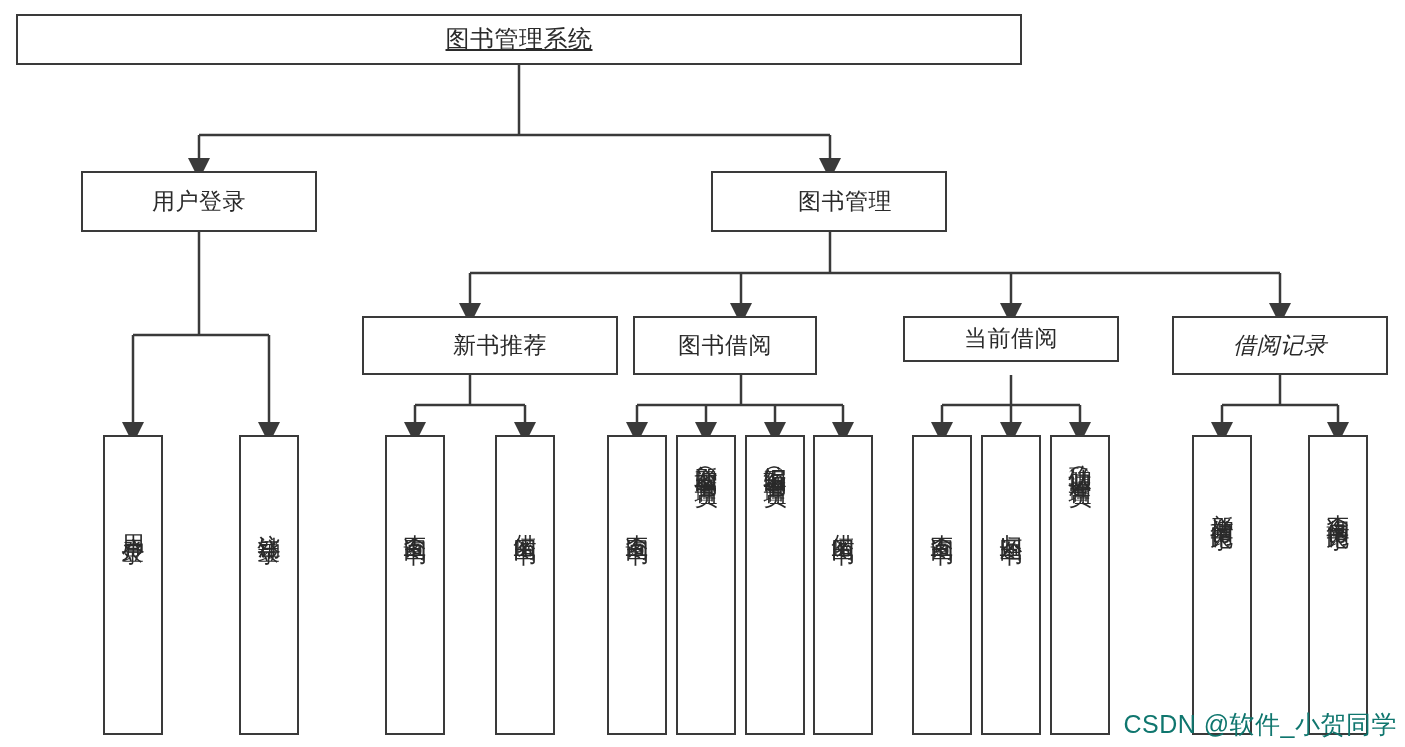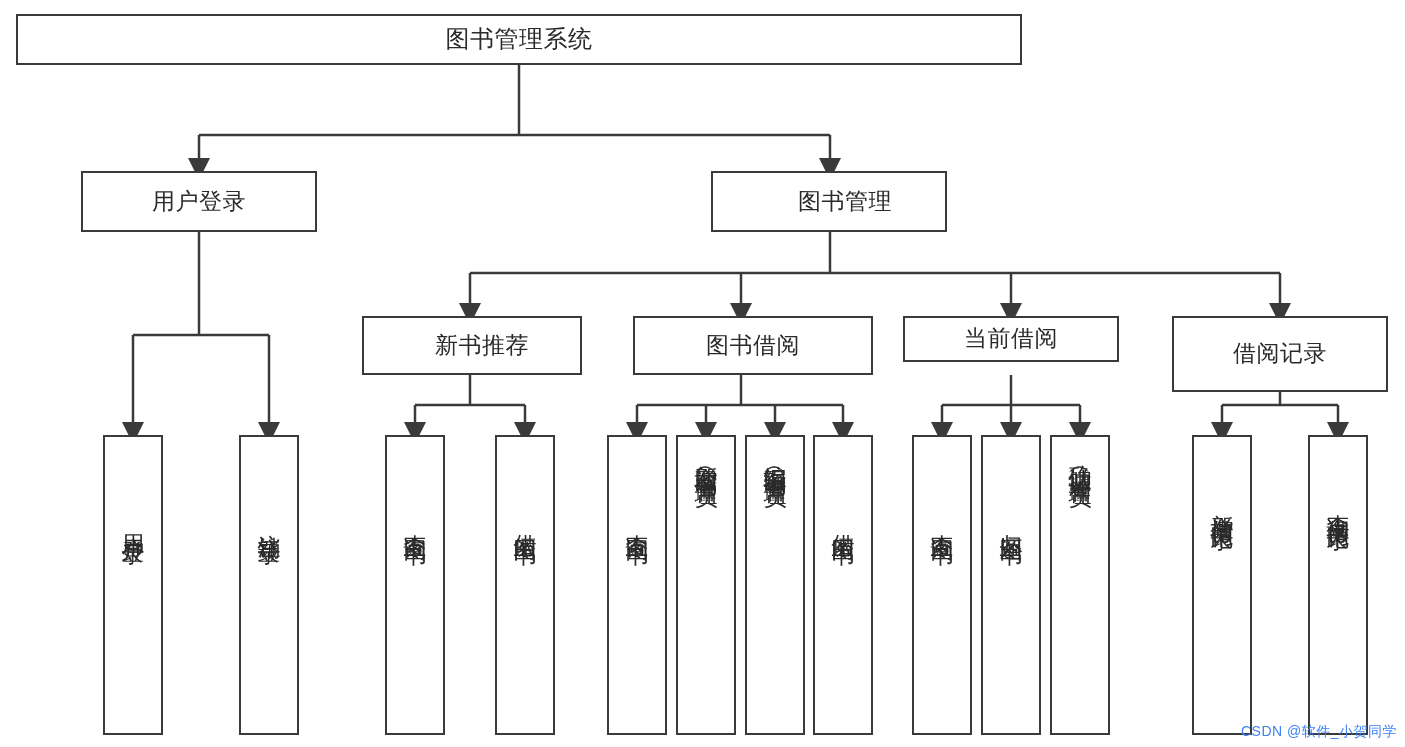--- a/index.html
+++ b/index.html
@@ -64,22 +64,22 @@
   .leaf.mid .vtext {
     margin-top: 55px;
   }
   .leaf.tall .vtext {
     margin-top: 6px;
   }
   #watermark {
     position: absolute;
     right: 8px;
     bottom: 6px;
-    font-size: 14px;
-    color: #3b82f6;
+    font-size: 25px;
+    color: #0f766e;
     white-space: nowrap;
     letter-spacing: 0.5px;
   }
 </style>
 </head>
 <body>
 
 <div id="canvas">
 
   <svg id="edges" viewBox="0 0 1405 747" xmlns="http://www.w3.org/2000/svg">
@@ -137,45 +137,45 @@
     </g>
 
     <g stroke="#3a3a3a" stroke-width="2.5" fill="none">
       <path d="M1280,375 L1280,405"></path>
       <path d="M1222,405 L1338,405"></path>
       <path d="M1222,405 L1222,424" marker-end="url(#arrow)"></path>
       <path d="M1338,405 L1338,424" marker-end="url(#arrow)"></path>
     </g>
   </svg>
 
-  <div class="node horiz root" style="left:16px; top:14px; width:1006px; height:51px;">
+  <div class="node horiz root" style="left:16px; top:14px; width:1006px; height:51px;text-decoration:underline;">
     <span>图书管理系统</span>
   </div>
 
   <div class="node horiz" style="left:81px; top:171px; width:236px; height:61px;">
     <span>用户登录</span>
   </div>
 
   <div class="node horiz" style="left:711px; top:171px; width:236px; height:61px;padding-left:32px;">
     <span>图书管理</span>
   </div>
 
-  <div class="node horiz" style="left:362px; top:316px; width:220px; height:59px;padding-left:20px;">
+  <div class="node horiz" style="left:362px; top:316px; width:256px; height:59px;padding-left:20px;">
     <span>新书推荐</span>
   </div>
 
-  <div class="node horiz" style="left:633px; top:316px; width:240px; height:59px;">
+  <div class="node horiz" style="left:633px; top:316px; width:184px; height:59px;">
     <span>图书借阅</span>
   </div>
 
   <div class="node horiz" style="left:903px; top:316px; width:216px; height:46px;">
     <span>当前借阅</span>
   </div>
 
-  <div class="node horiz" style="left:1172px; top:316px; width:216px; height:76px;">
+  <div class="node horiz" style="left:1172px; top:316px; width:216px; height:59px;font-style:italic;">
     <span>借阅记录</span>
   </div>
 
   <div class="node leaf short" style="left:103px; top:435px; width:60px; height:300px;">
     <span class="vtext">用户登录</span>
   </div>
 
   <div class="node leaf short" style="left:239px; top:435px; width:60px; height:300px;">
     <span class="vtext">注销登录</span>
   </div>

